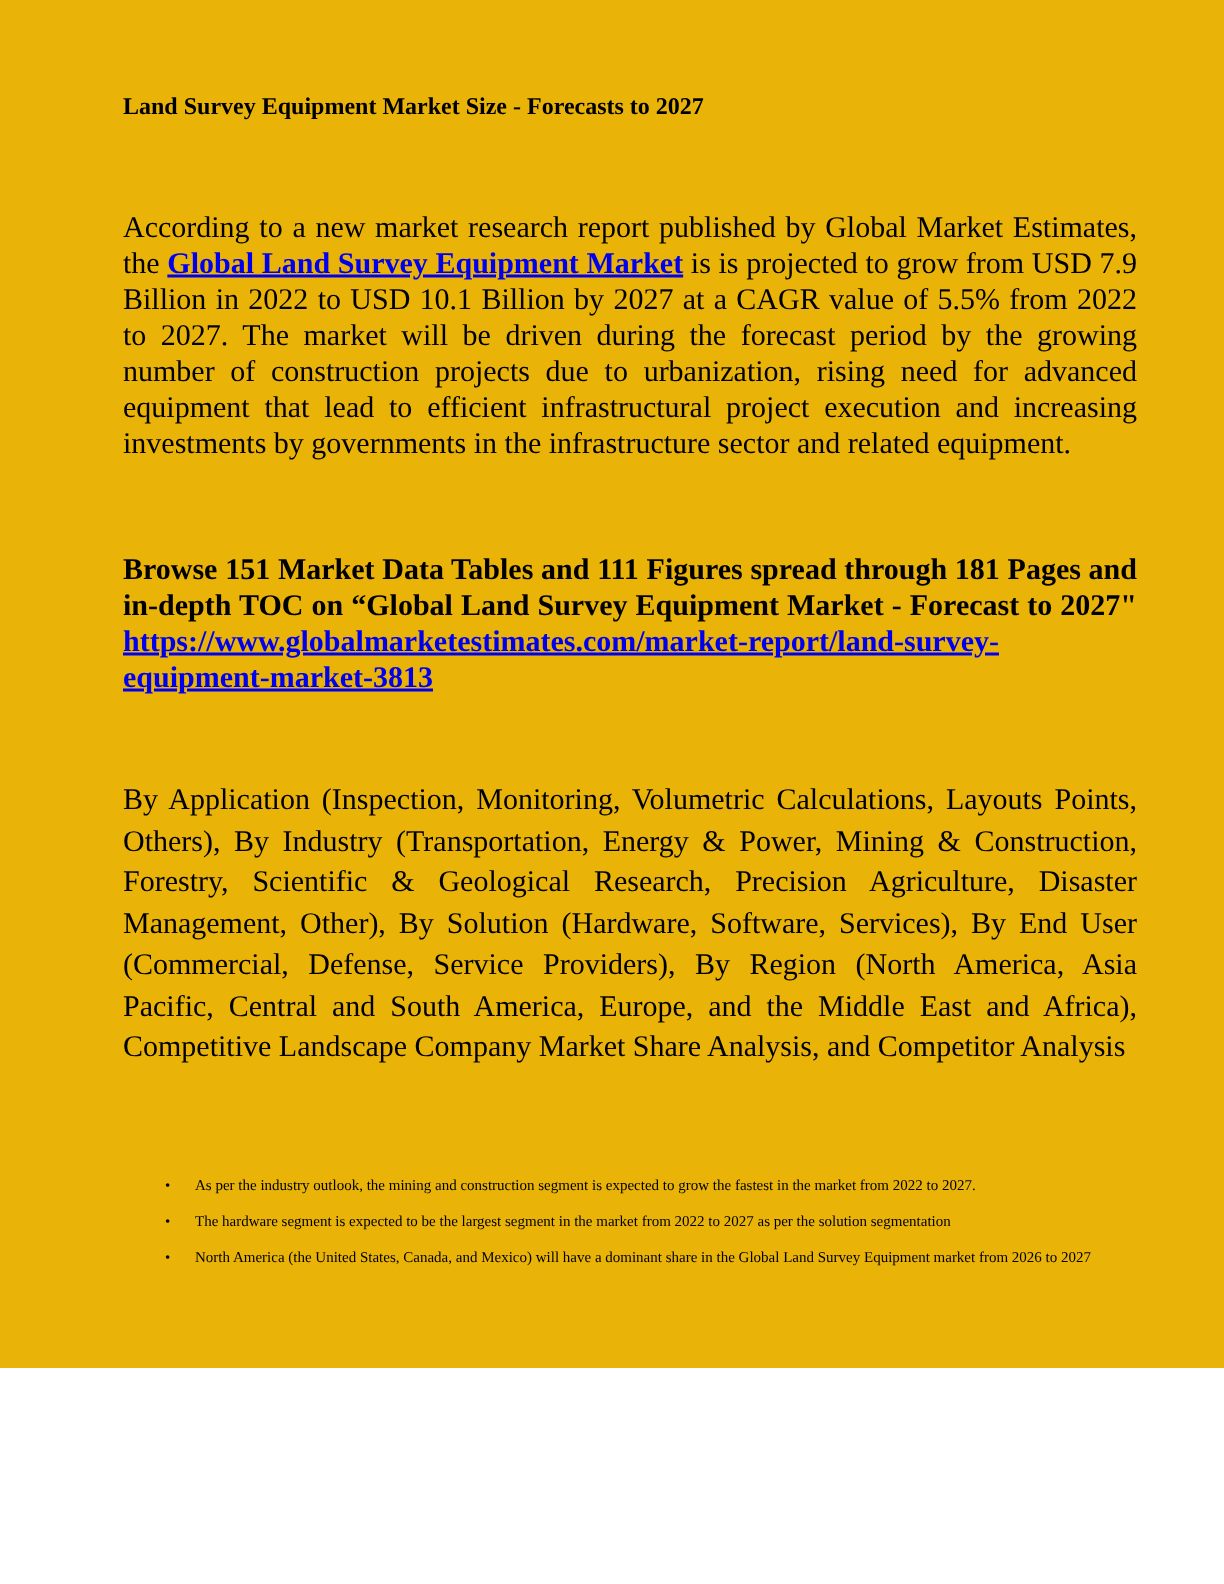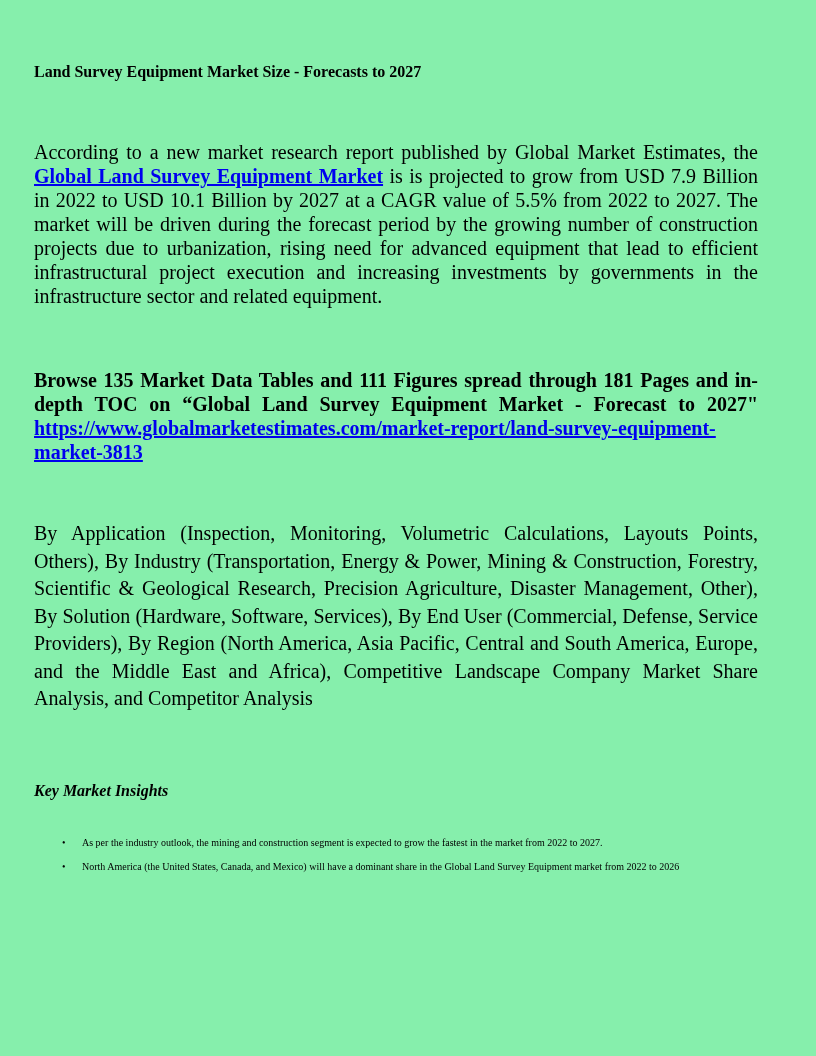--- a/index.html
+++ b/index.html
@@ -7,23 +7,23 @@
   body {
     width: 816px;
     height: 1056px;
     margin: 0 auto;
     font-family: "Liberation Serif", serif;
     color: #000000;
     overflow: hidden;
   }
   .page {
     width: 816px;
-    height: 1056px;
-    padding: 60px 58px 0 34px;
-    background: #86efac;
+    height: 912px;
+    padding: 60px 58px 0 82px;
+    background: #eab308;
   }
   .title {
     font-size: 16px;
     line-height: 24px;
     font-weight: bold;
     text-align: left;
     margin-bottom: 56px;
   }
   .para {
     font-size: 20px;
@@ -65,24 +65,24 @@
 </style>
 </head>
 <body>
 
 <div class="page">
 
   <h1 class="title">Land Survey Equipment Market Size - Forecasts to 2027</h1>
 
   <p class="para intro"><span>According to a new market research report published by Global Market Estimates, the </span><a href="#" class="link bold">Global Land Survey Equipment Market</a><span> is is projected to grow from USD 7.9 Billion in 2022 to USD 10.1 Billion by 2027 at a CAGR value of 5.5% from 2022 to 2027. The market will be driven during the forecast period by the growing number of construction projects due to urbanization, rising need for advanced equipment that lead to efficient infrastructural project execution and increasing investments by governments in the infrastructure sector and related equipment.</span></p>
 
-  <p class="para browse"><span>Browse 135 Market Data Tables and 111 Figures spread through 181 Pages and in-depth TOC on “Global Land Survey Equipment Market - Forecast to 2027" </span><a href="#" class="link">https://www.globalmarketestimates.com/market-report/land-survey-equipment-market-3813</a></p>
+  <p class="para browse"><span>Browse 151 Market Data Tables and 111 Figures spread through 181 Pages and in-depth TOC on “Global Land Survey Equipment Market - Forecast to 2027" </span><a href="#" class="link">https://www.globalmarketestimates.com/market-report/land-survey-equipment-market-3813</a></p>
 
   <p class="para seg">By Application (Inspection, Monitoring, Volumetric Calculations, Layouts Points, Others), By Industry (Transportation, Energy &amp; Power, Mining &amp; Construction, Forestry, Scientific &amp; Geological Research, Precision Agriculture, Disaster Management, Other),  By Solution (Hardware, Software, Services), By End User (Commercial, Defense, Service Providers), By Region (North America, Asia Pacific, Central and South America, Europe, and the Middle East and Africa), Competitive Landscape Company Market Share Analysis, and Competitor Analysis</p>
 
-  <h2 class="insights">Key Market Insights</h2>
 
   <ul class="bullets">
     <li>As per the industry outlook, the mining and construction segment is expected to grow the fastest in the market from 2022 to 2027.</li>
-    <li>North America (the United States, Canada, and Mexico) will have a dominant share in the Global Land Survey Equipment market from 2022 to 2026</li>
+    <li>The hardware segment is expected to be the largest segment in the market from 2022 to 2027 as per the solution segmentation</li>
+    <li>North America (the United States, Canada, and Mexico) will have a dominant share in the Global Land Survey Equipment market from 2026 to 2027</li>
   </ul>
 
 </div>
 
 </body></html>

